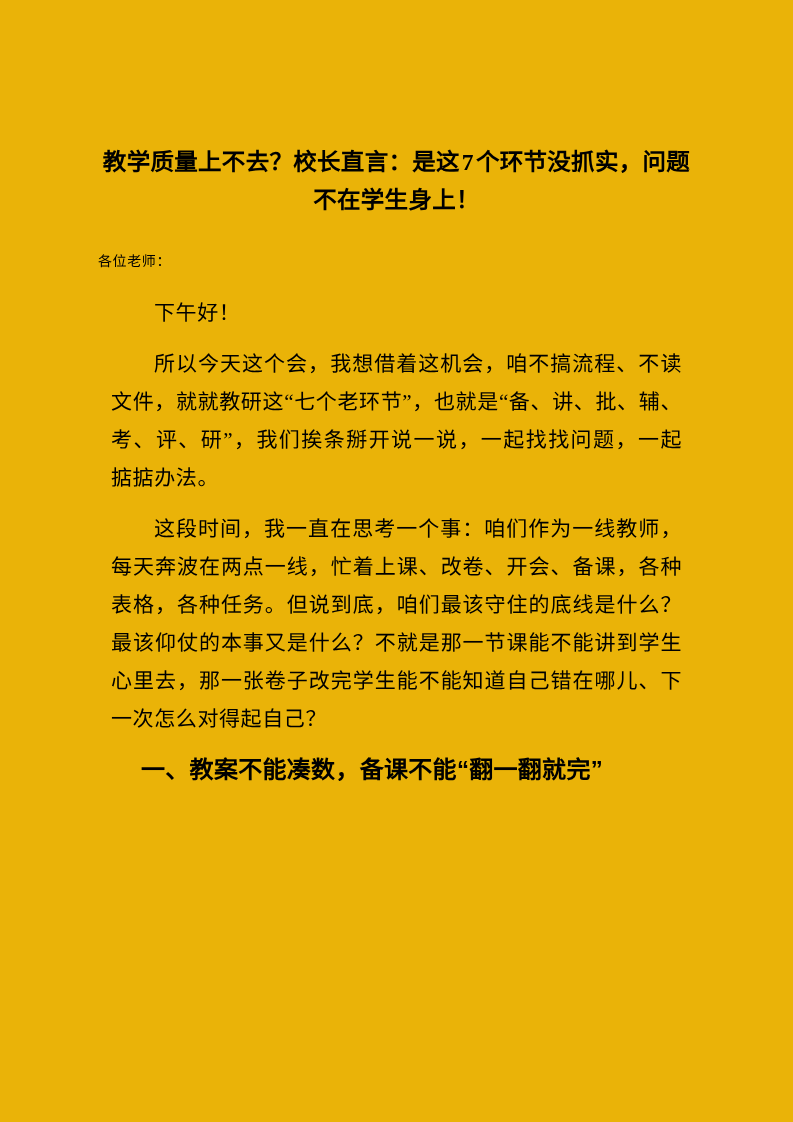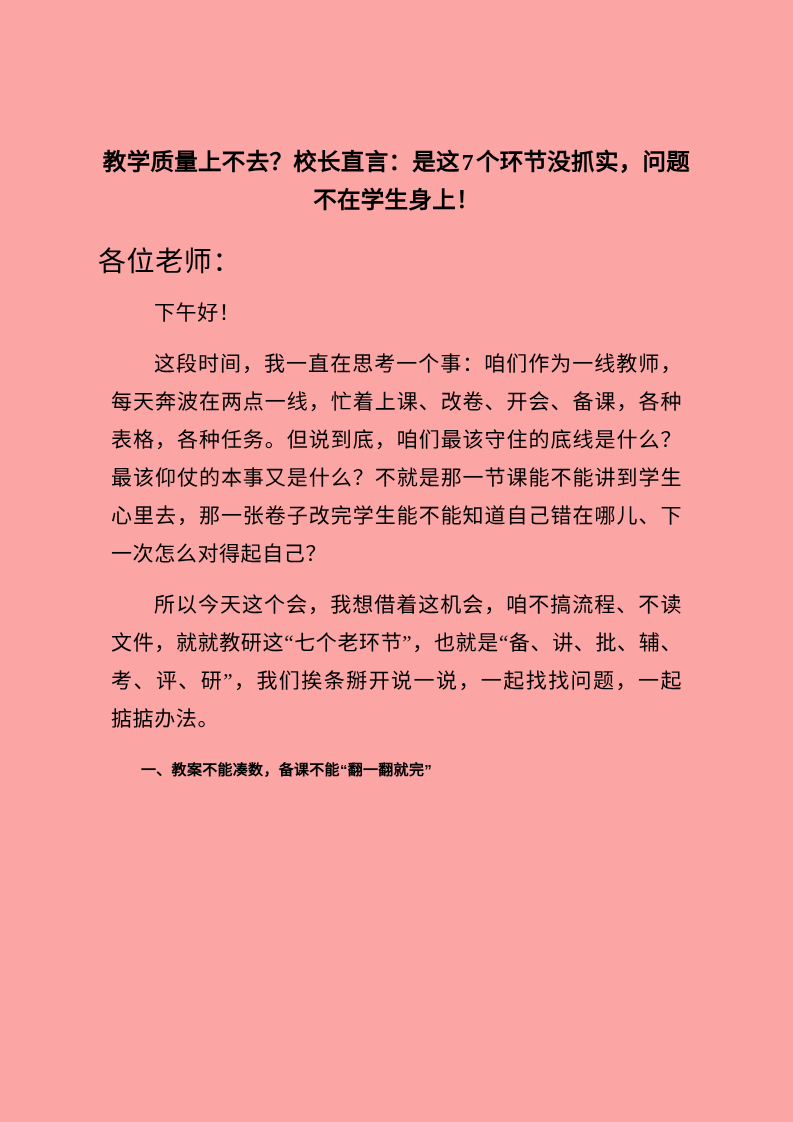--- a/index.html
+++ b/index.html
@@ -17,21 +17,21 @@
     color: #000000;
     -webkit-font-smoothing: antialiased;
   }
 
   .page {
     position: absolute;
     left: 0;
     top: 0;
     width: 793px;
     height: 1122px;
-    background: #fca5a5;
+    background: #eab308;
     box-sizing: border-box;
   }
 
   .content {
     position: absolute;
     left: 98px;
     top: 143px;
     width: 597px;
   }
 
@@ -47,21 +47,21 @@
     color: #000000;
     word-break: break-all;
   }
   .doc-title .lat {
     font-family: "Liberation Serif", "DejaVu Serif", serif;
     padding: 0 2px;
   }
 
   
   .salutation {
-    font-size: 28px;
+    font-size: 14px;
     line-height: 38px;
     margin: 0;
     text-align: justify;
     text-justify: inter-ideograph;
     letter-spacing: 0.6px;
     word-break: break-all;
   }
 
   .para {
     font-size: 21px;
@@ -70,21 +70,21 @@
     text-indent: 43px;
     text-align: justify;
     text-justify: inter-ideograph;
     letter-spacing: 0.6px;
     word-break: break-all;
   }
 
   .section-heading {
     font-family: "Liberation Sans", "DejaVu Sans", sans-serif;
     font-weight: 700;
-    font-size: 15px;
+    font-size: 24px;
     line-height: 38px;
     margin: 0;
     text-indent: 43px;
     letter-spacing: 0.3px;
     text-align: left;
     word-break: break-all;
   }
 </style>
 </head>
 <body>
@@ -93,20 +93,20 @@
   <div class="content">
 
     <h1 class="doc-title"><span>教学质量上不去？校长直言：是这</span><span class="lat">7</span><span>个环节没抓实，问</span><span>题不在学生身上！</span></h1>
 
     <p class="salutation">各位老师：</p>
 
     <p class="para">下午好！</p>
 
 
 
+    <p class="para">所以今天这个会，我想借着这机会，咱不搞流程、不读文件，就就教研这“七个老环节”，也就是“备、讲、批、辅、考、评、研”，我们挨条掰开说一说，一起找找问题，一起掂掂办法。</p>
+
     <p class="para">这段时间，我一直在思考一个事：咱们作为一线教师，每天奔波在两点一线，忙着上课、改卷、开会、备课，各种表格，各种任务。但说到底，咱们最该守住的底线是什么？最该仰仗的本事又是什么？不就是那一节课能不能讲到学生心里去，那一张卷子改完学生能不能知道自己错在哪儿、下一次怎么对得起自己？</p>
-
-    <p class="para">所以今天这个会，我想借着这机会，咱不搞流程、不读文件，就就教研这“七个老环节”，也就是“备、讲、批、辅、考、评、研”，我们挨条掰开说一说，一起找找问题，一起掂掂办法。</p>
 
     <p class="section-heading">一、教案不能凑数，备课不能“翻一翻就完”</p>
 
   </div>
 </div>
 
 </body></html>

